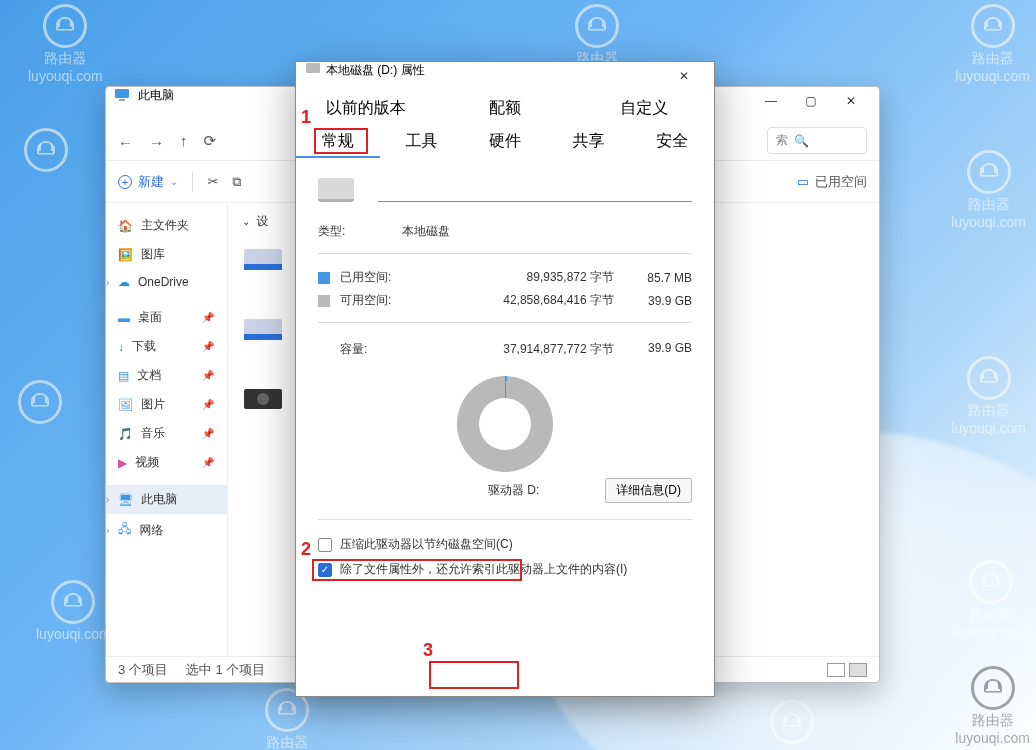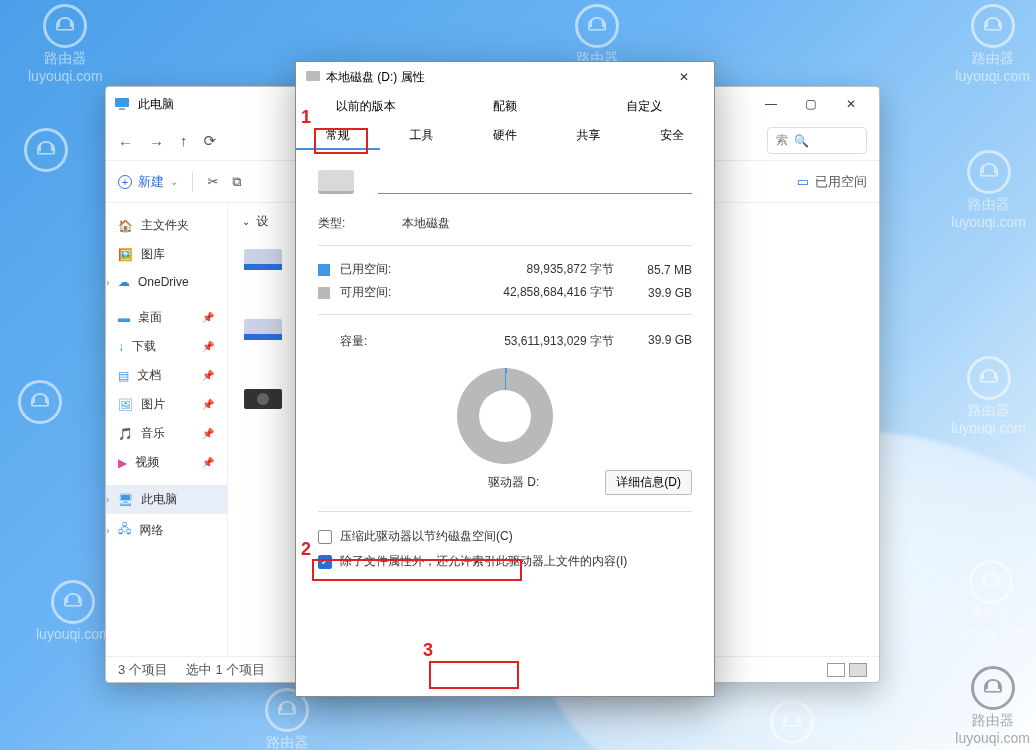--- a/index.html
+++ b/index.html
@@ -22,21 +22,21 @@
 .watermark .lock { width: 44px; height: 44px; border: 3px solid currentColor; border-radius: 50%; position: relative; margin-bottom: 2px; }
 .watermark .lock::before { content: ""; position: absolute; top: 50%; left: 50%; transform: translate(-50%,-60%); width: 14px; height: 10px; border: 2.5px solid currentColor; border-radius: 6px 6px 2px 2px; border-top: none; }
 .watermark .lock::after { content: ""; position: absolute; top: 25%; left: 50%; transform: translateX(-50%); width: 10px; height: 8px; border: 2.5px solid currentColor; border-bottom: none; border-radius: 6px 6px 0 0; }
 
 
 .explorer {
   position: absolute; left: 105px; top: 86px; width: 775px; height: 597px;
   background: #fff; border: 1px solid #bfbfbf; border-radius: 4px;
   box-shadow: 0 10px 30px rgba(0,0,0,.25);
 }
-.titlebar { display: flex; align-items: center; height: 34px; padding: 0 8px; font-size: 12px; }
+.titlebar { display: flex; align-items: flex-start; height: 34px; padding: 0 8px; font-size: 12px; }
 .titlebar .appicon { width: 16px; height: 16px; margin-right: 8px; display: inline-flex; }
 .titlebar .title { flex: 1; }
 .winbtns { display: flex; }
 .winbtn { width: 40px; height: 28px; display: flex; align-items: center; justify-content: center; font-size: 12px; color: #333; }
 .toolbar { display: flex; align-items: center; height: 40px; padding: 0 12px; border-bottom: 1px solid #eee; gap: 14px; font-size: 13px; color: #555; }
 .toolbar .navgrp { display: flex; gap: 16px; font-size: 15px; color: #555; }
 .searchbox { margin-left: auto; display: flex; align-items: center; gap: 6px; border: 1px solid #ddd; border-radius: 4px; padding: 4px 8px; min-width: 100px; font-size: 12px; color: #888; }
 .cmdbar { display: flex; align-items: center; height: 42px; padding: 0 12px; gap: 14px; border-bottom: 1px solid #eee; font-size: 13px; color: #555; }
 .cmdbar .newbtn { display: flex; align-items: center; gap: 6px; color: #2a6fd9; }
 .cmdbar .sep { width: 1px; height: 20px; background: #ddd; }
@@ -58,21 +58,21 @@
 .status .vbtns { margin-left: auto; display: flex; gap: 4px; }
 .status .vb { width: 18px; height: 14px; border: 1px solid #999; }
 
 
 .propdlg {
   position: absolute; left: 295px; top: 61px; width: 420px; height: 636px;
   background: #fff; border: 1px solid #8a8a8a; box-shadow: 0 12px 40px rgba(0,0,0,.35);
 }
 .propdlg .titlebar { height: 30px; padding: 0 10px; font-size: 12px; }
 .tabs { display: flex; flex-direction: column; }
-.tabrow { display: flex; font-size: 12px; }
+.tabrow { display: flex; font-size: 16px; }
 .tab { flex: 1; text-align: center; padding: 6px 0; }
 .tab.active { box-shadow: inset 0 -2px 0 #4b8ee6; }
 .tabcontent { padding: 14px 22px 10px; font-size: 12px; color: #333; }
 .driverow { display: flex; align-items: flex-end; gap: 24px; margin-bottom: 18px; }
 .driveicon { width: 36px; height: 24px; background: #d9d9d9; border-radius: 3px; border-bottom: 3px solid #b0b0b0; margin-top: 6px; }
 .nameinput { flex: 1; border: none; border-bottom: 1px solid #5a8fe5; outline: none; padding: 4px 2px; font-size: 12px; }
 .kv { display: flex; gap: 28px; padding: 3px 0; }
 .kv .k { width: 56px; }
 .hr { border: none; border-top: 1px solid #ddd; margin: 10px 0 12px; }
 .spacerow { display: grid; grid-template-columns: 14px 60px 1fr 70px; align-items: center; gap: 8px; padding: 3px 0; }
@@ -351,21 +351,21 @@
     </div>
     <div class="spacerow">
       <div class="sq free"></div>
       <div>可用空间:</div>
       <div class="bytes">42,858,684,416 字节</div>
       <div class="human">39.9 GB</div>
     </div>
     <hr class="hr">
     <div class="caprow">
       <div style="padding-left:22px;">容量:</div>
-      <div class="bytes">53,611,913,029 字节</div>
+      <div class="bytes">37,914,877,772 字节</div>
       <div class="human">39.9 GB</div>
     </div>
     <div class="donut"></div>
     <div class="drvlabelrow">
       <span>驱动器 D:</span>
       <span style="width:30px;"></span>
       <button class="detailbtn">详细信息(D)</button>
     </div>
     <hr class="hr" style="margin-top:16px;">
     <div class="chkrow">

